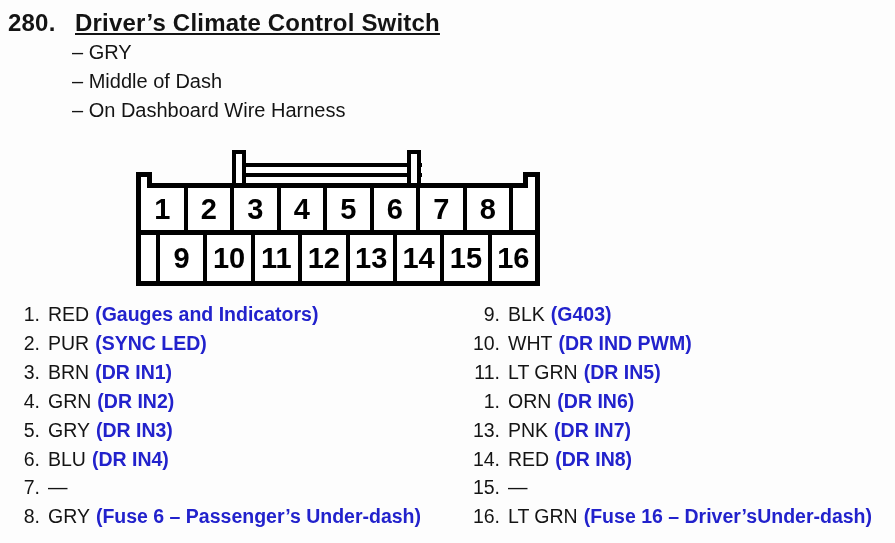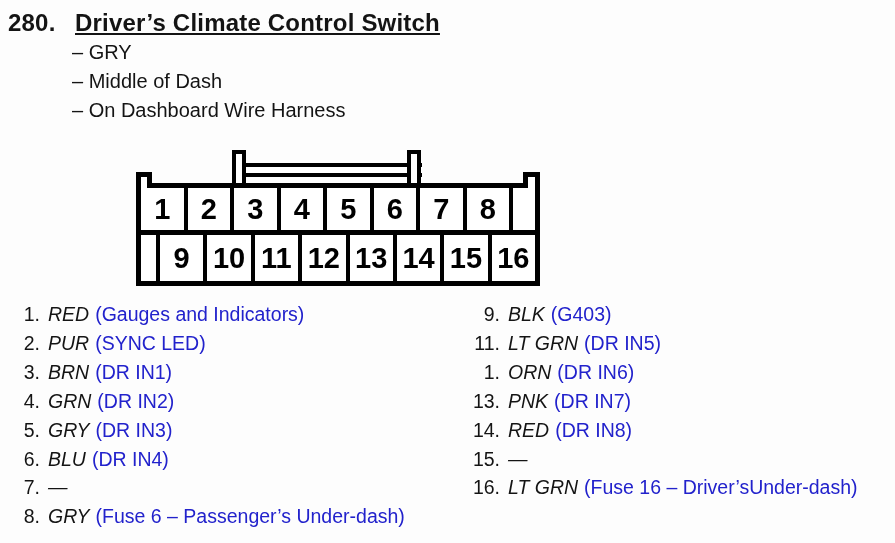--- a/index.html
+++ b/index.html
@@ -65,22 +65,22 @@
   .cn-fill.left  { width: 19px; border-right: 4px solid #000; }
 
   
   .pin-col { position: absolute; top: 300px; font-size: 19.5px; line-height: 28.9px; white-space: nowrap; }
   .pin-col.left  { left: 13px; }
   .pin-col.right { left: 460px; }
   .pin-row { display: flex; }
   .pin-num { display: inline-block; text-align: right; margin-right: 8px; }
   .pin-col.left  .pin-num { width: 27px; }
   .pin-col.right .pin-num { width: 40px; }
-  .pin-wire { color: var(--text, #111); font-style: italic; }
-  .pin-desc { color: var(--link-blue, #2222cc); margin-left: 6px; }
+  .pin-wire { color: var(--text, #111); }
+  .pin-desc { color: var(--link-blue, #2222cc); margin-left: 6px; font-weight: bold; }
 </style>
 </head>
 <body>
 
 <div class="page">
 
   <span class="hdr-num">280.</span>
   <span class="hdr-title">Driver’s Climate Control Switch</span>
   <div class="attrs">
     <div>– GRY</div>
@@ -163,20 +163,25 @@
       </div>
   </div>
 
   <div class="pin-col right">
     <div class="pin-row">
         <span class="pin-num">9.</span>
         <span class="pin-wire">BLK</span>
         <span class="pin-desc">(G403)</span>
       </div>
     <div class="pin-row">
+        <span class="pin-num">10.</span>
+        <span class="pin-wire">WHT</span>
+        <span class="pin-desc">(DR IND PWM)</span>
+      </div>
+    <div class="pin-row">
         <span class="pin-num">11.</span>
         <span class="pin-wire">LT GRN</span>
         <span class="pin-desc">(DR IN5)</span>
       </div>
     <div class="pin-row">
         <span class="pin-num">1.</span>
         <span class="pin-wire">ORN</span>
         <span class="pin-desc">(DR IN6)</span>
       </div>
     <div class="pin-row">

